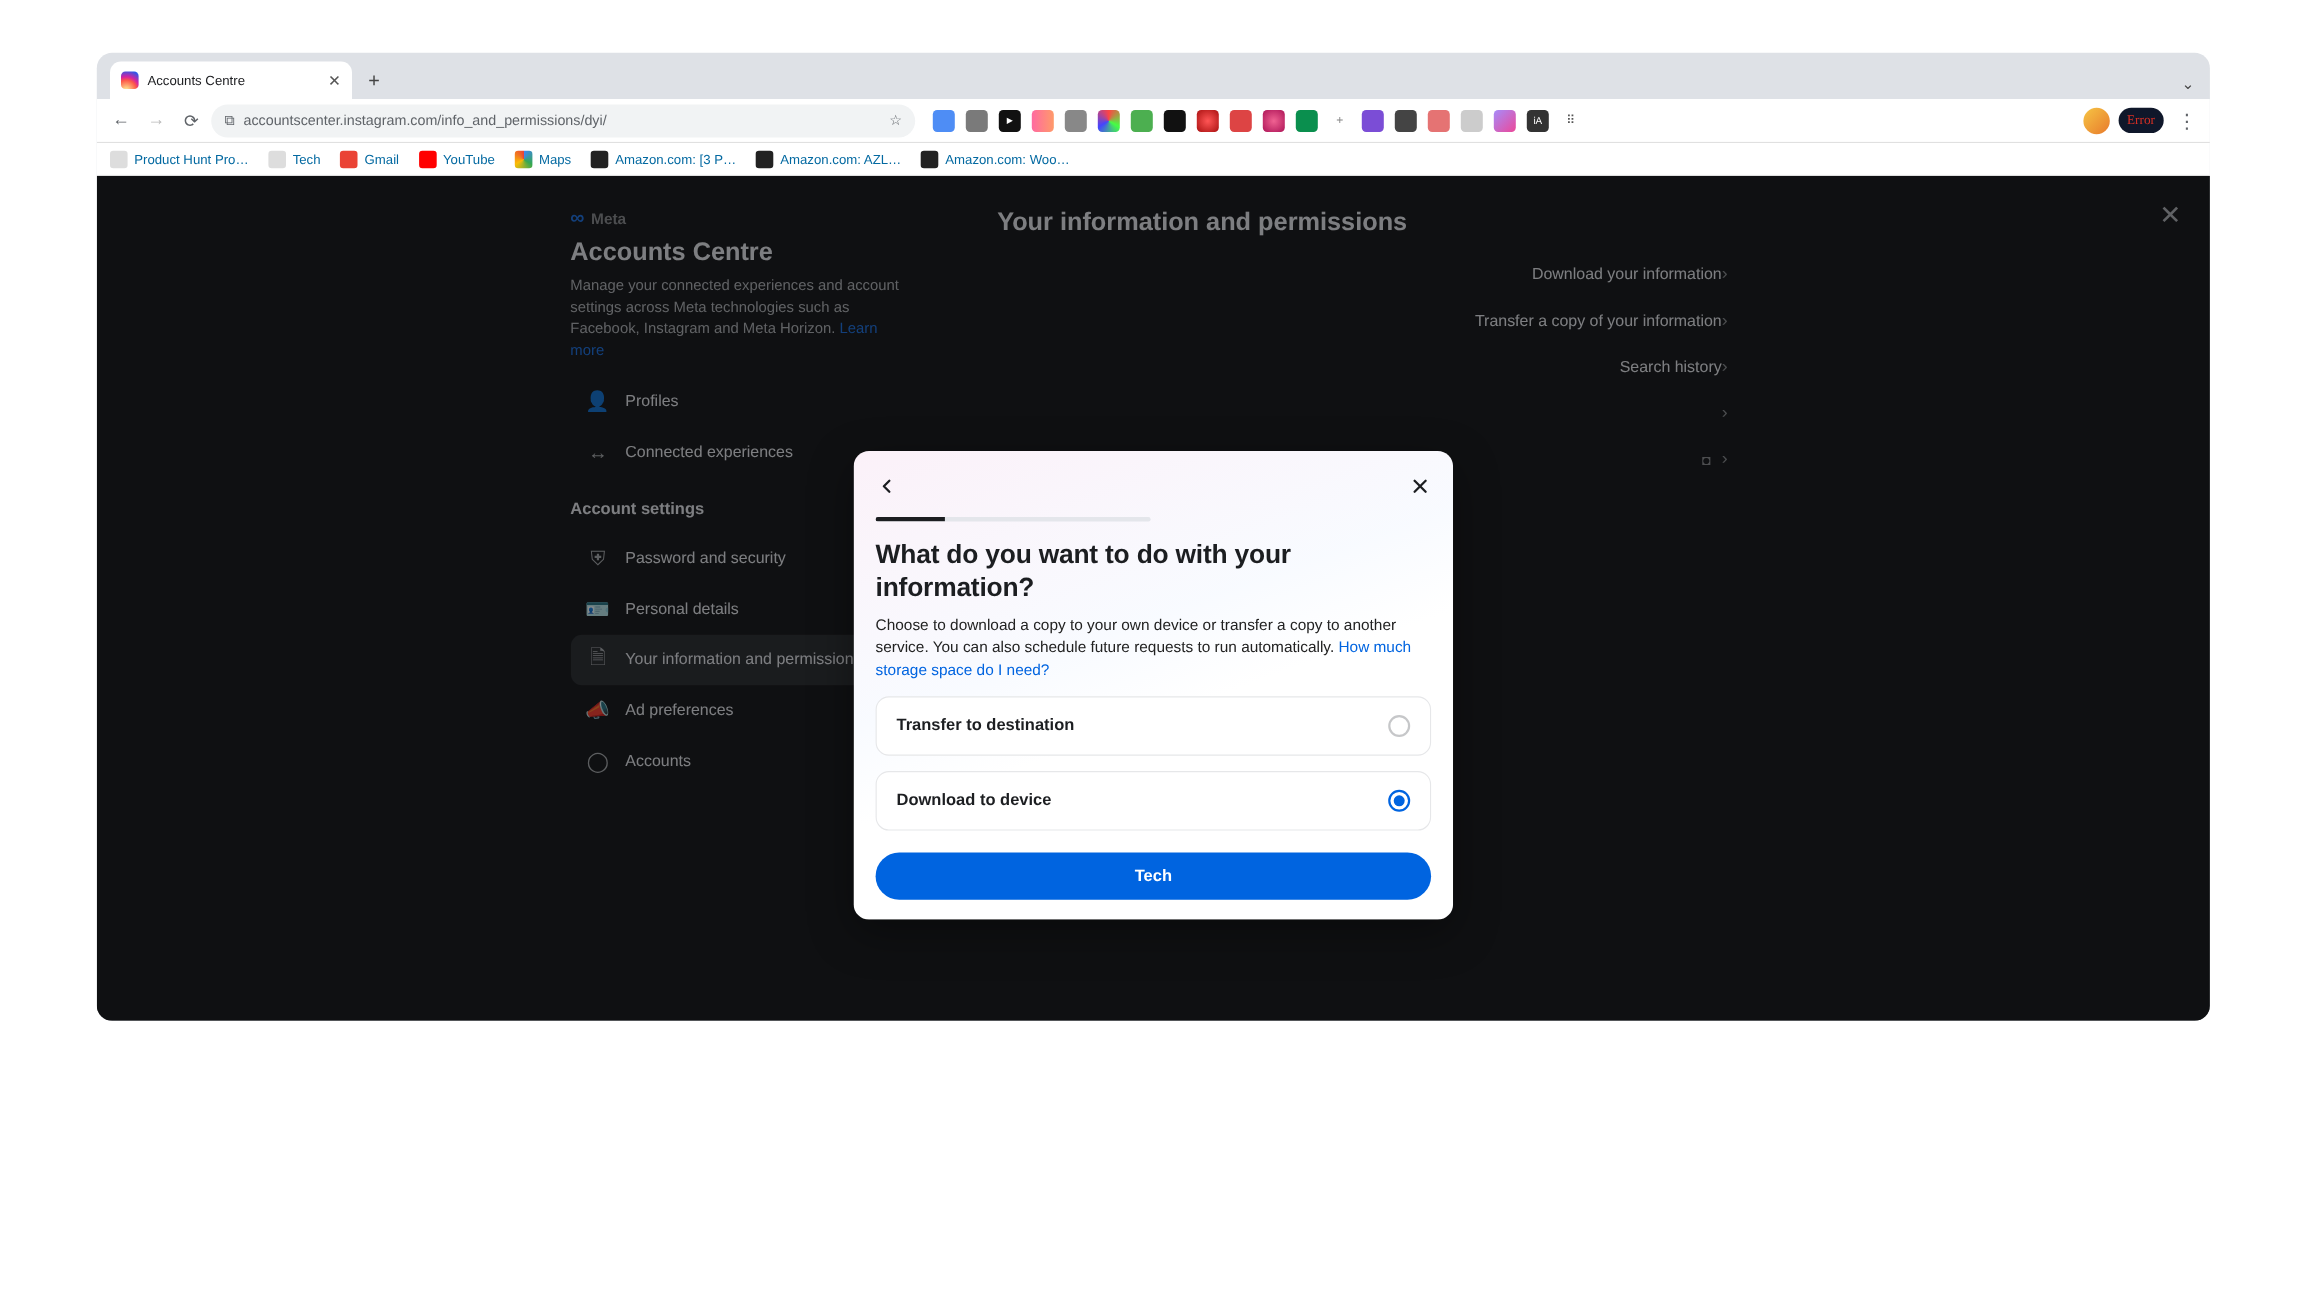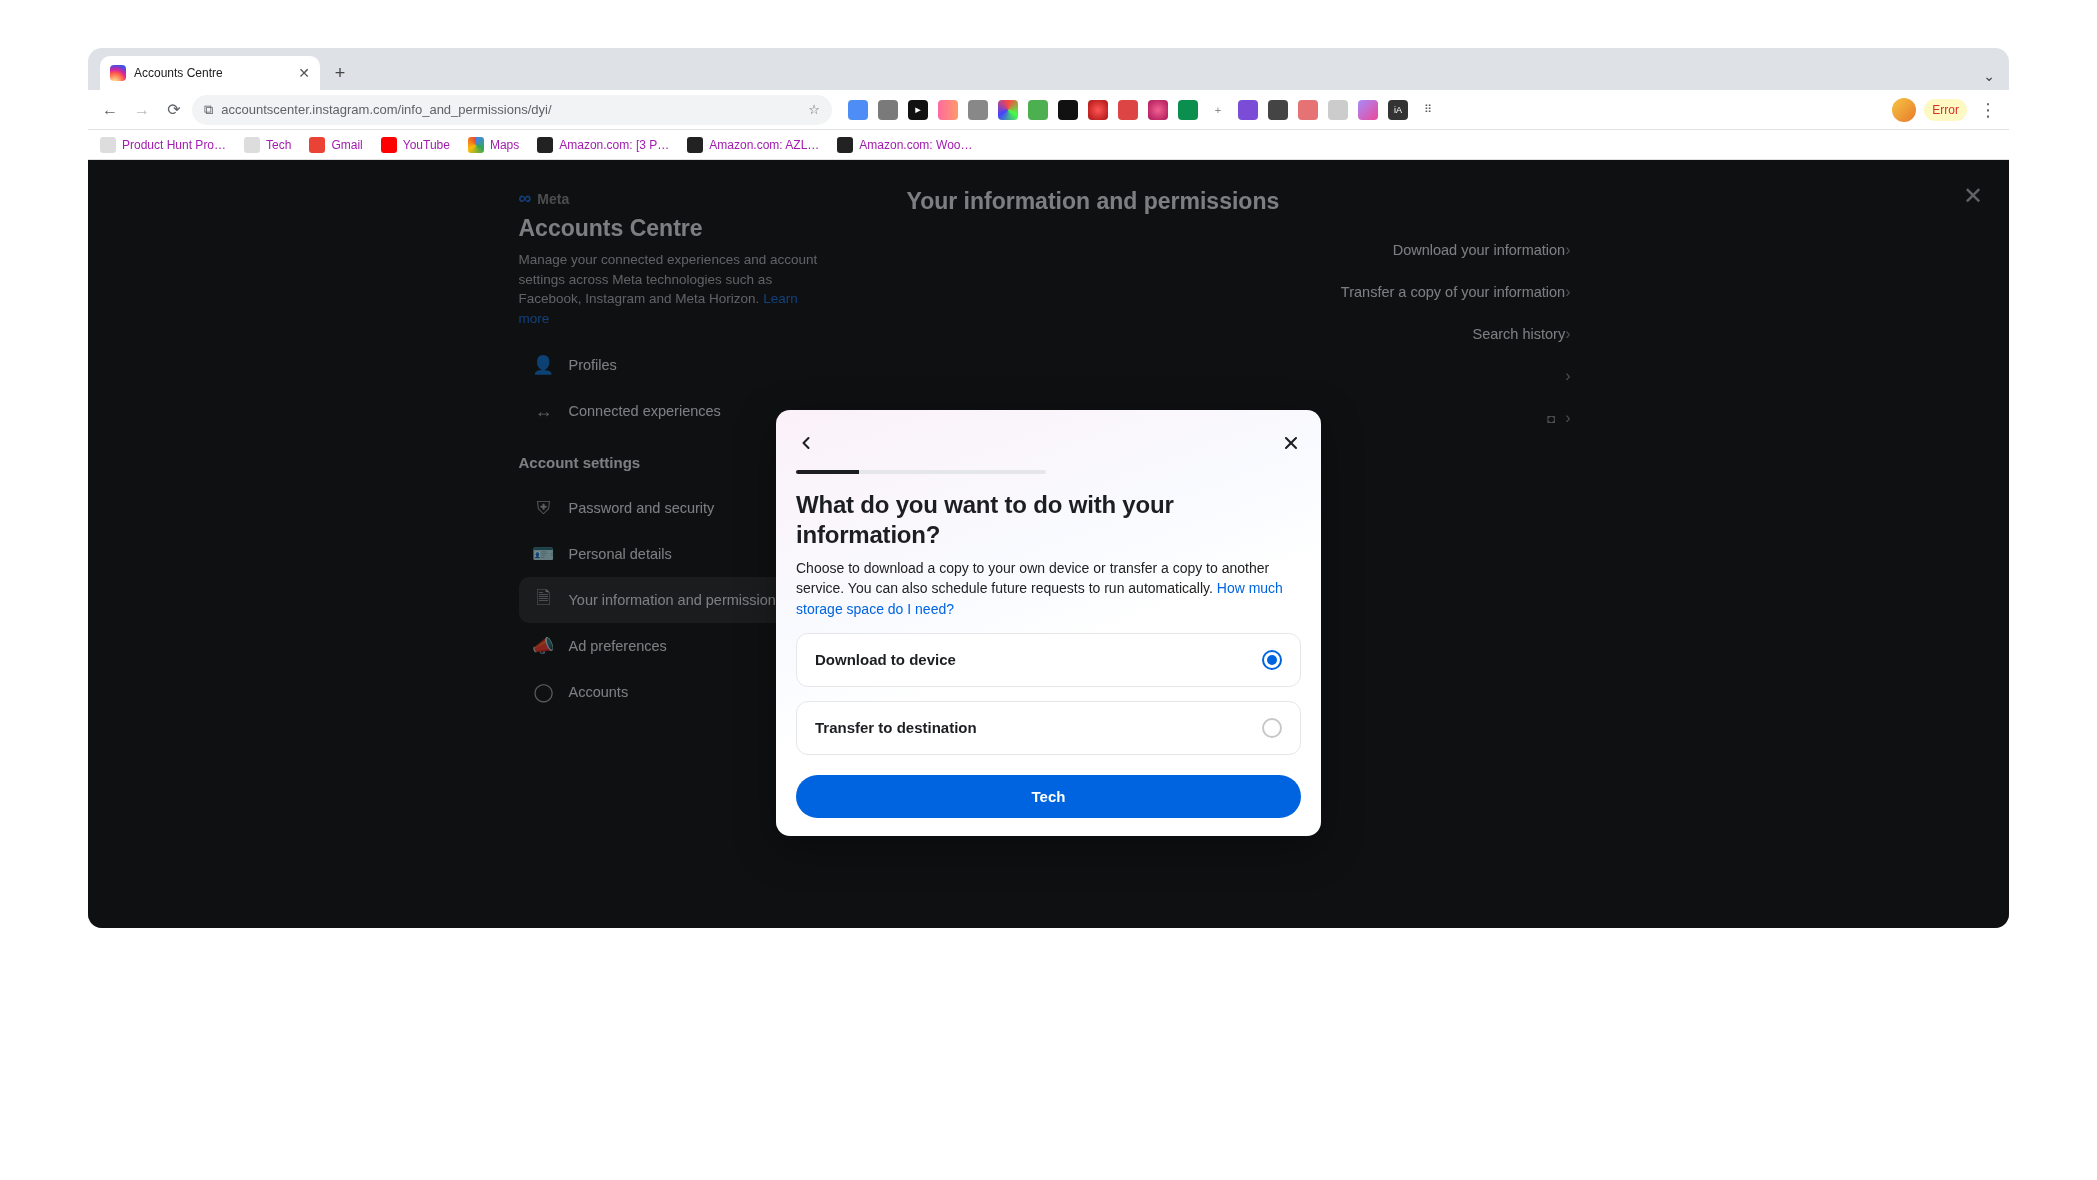--- a/index.html
+++ b/index.html
@@ -18,25 +18,25 @@
     
     .toolbar { height: 40px; background: #fff; display: flex; align-items: center; padding: 0 8px; gap: 4px; border-bottom: 1px solid #e0e0e0; }
     .toolbar .nav-btn { width: 28px; height: 28px; display: flex; align-items: center; justify-content: center; color: #5f6368; font-size: 16px; border-radius: 50%; }
     .toolbar .nav-btn.disabled { color: #bbb; }
     .address-bar { flex: 0 0 auto; width: 640px; height: 30px; background: #f1f3f4; border-radius: 15px; display: flex; align-items: center; padding: 0 12px; font-size: 13px; color: #5f6368; gap: 8px; }
     .address-bar .url { flex: 1; white-space: nowrap; overflow: hidden; }
     .address-bar .star { margin-left: auto; }
     .toolbar .ext-icons { display: flex; align-items: center; gap: 10px; margin-left: 12px; }
     .ext-icon { width: 20px; height: 20px; border-radius: 4px; display: flex; align-items: center; justify-content: center; font-size: 11px; }
     .toolbar .right-cluster { margin-left: auto; display: flex; align-items: center; gap: 8px; }
-    .error-badge { background: #fef9c3; color: #d93025; font-size: 12px; padding: 4px 8px; border-radius: 14px; }
+    .error-badge { background: #0f172a; color: #d93025; font-size: 12px; padding: 4px 8px; border-radius: 14px; font-family: Liberation Serif, serif; }
     .avatar-circ { width: 24px; height: 24px; border-radius: 50%; background: linear-gradient(135deg,#f6c544,#e87a2c); }
     .menu-dots { font-size: 18px; color: #5f6368; padding: 0 4px; }
     
-    .bookmarks { height: 30px; background: #fff; display: flex; align-items: center; padding: 0 12px; gap: 18px; font-size: 12px; color: #a21caf; border-bottom: 1px solid #e0e0e0; }
+    .bookmarks { height: 30px; background: #fff; display: flex; align-items: center; padding: 0 12px; gap: 18px; font-size: 12px; color: #0369a1; border-bottom: 1px solid #e0e0e0; }
     .bookmark { display: flex; align-items: center; gap: 6px; }
     .bm-icon { width: 16px; height: 16px; border-radius: 3px; display: inline-block; }
     
     .content-area { flex: 1; background: #1c1e21; position: relative; overflow: hidden; }
     .page-bg { position: absolute; inset: 0; display: flex; justify-content: center; }
     .page-inner { width: 1060px; padding-top: 28px; display: flex; gap: 0; }
     .left-col { width: 380px; }
     .meta-logo { display: flex; align-items: center; gap: 6px; color: #8a8d91; font-size: 14px; font-weight: 600; margin-bottom: 6px; }
     .meta-logo .infinity { font-size: 18px; color: #2374e1; }
     .page-title { color: #e4e6eb; font-size: 23px; font-weight: 700; margin-bottom: 8px; }
@@ -257,25 +257,25 @@
             </span>
           </div>
           <div class="progress-track">
             <div class="progress-fill"></div>
           </div>
           <div class="modal-title">What do you want to do with your information?</div>
           <div class="modal-sub">
             <span>Choose to download a copy to your own device or transfer a copy to another service. You can also schedule future requests to run automatically. </span><a href="#">How much storage space do I need?</a>
           </div>
           <div class="option">
+            <span>Transfer to destination</span>
+            <span class="radio"></span>
+          </div>
+          <div class="option">
             <span>Download to device</span>
             <span class="radio selected"></span>
           </div>
-          <div class="option">
-            <span>Transfer to destination</span>
-            <span class="radio"></span>
-          </div>
           <button class="next-btn">Tech</button>
         </div>
       </div>
     </div>
   </div>
 </div>
 
 </body></html>

